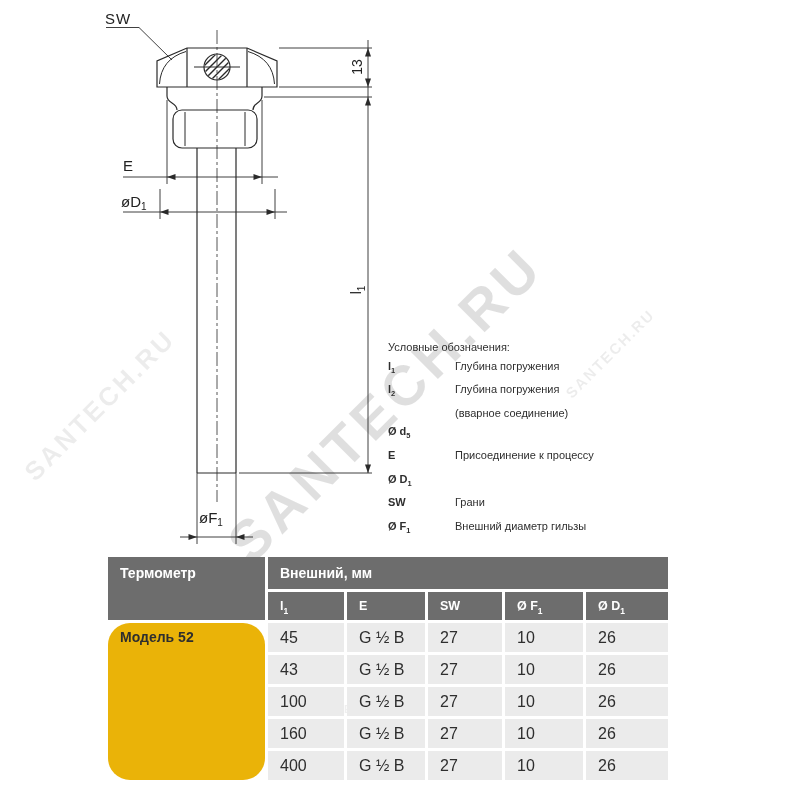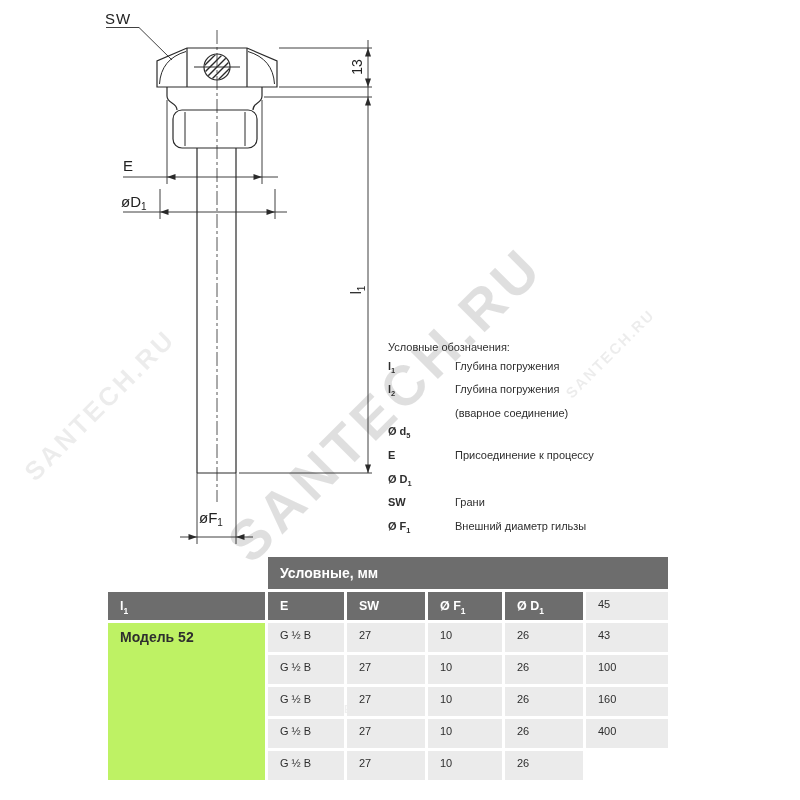--- a/index.html
+++ b/index.html
@@ -29,23 +29,23 @@
   
   .spec-table{position:absolute;left:108px;top:557px;display:grid;
       grid-template-columns:157px 76px 78px 74px 78px 82px;
       grid-template-rows:32px 28px 29px 29px 29px 29px 29px;
       gap:3px;}
   .cell{box-sizing:border-box;}
   .hdr{background:#6d6d6d;color:#ffffff;font-weight:700;}
   .hdr1{font-size:14px;padding:8px 0 0 12px;}
   .hdr2{font-size:12.5px;padding:7px 0 0 12px;}
   .model-col{grid-row:1 / span 2;}
-  .body-model{grid-column:1;grid-row:3 / span 5;background:#bef264;
-      font-size:14px;font-weight:700;color:#2e2e2e;padding:6px 0 0 12px;}
-  .bcell{background:#ebebeb;font-size:11px;color:#2e2e2e;padding:6px 0 0 12px;}
+  .body-model{grid-column:1;grid-row:3 / span 5;background:#eab308;
+      font-size:14px;font-weight:700;color:#2e2e2e;padding:6px 0 0 12px;border-radius:22px;}
+  .bcell{background:#ebebeb;font-size:16px;color:#2e2e2e;padding:6px 0 0 12px;}
 </style>
 </head>
 <body>
 
 <div class="stage">
 
   <div class="wm wm-main">SANTECH.RU</div>
   <div class="wm wm-left">SANTECH.RU</div>
   <div class="wm wm-legend">SANTECH.RU</div>
   <div class="wm wm-bottom">SANTECH.RU</div>
@@ -142,21 +142,22 @@
       <span class="legend-sym"><span>SW</span><sub></sub></span>
       <span class="legend-desc">Грани</span>
     </div>
     <div class="legend-row">
       <span class="legend-sym"><span>Ø F</span><sub>1</sub></span>
       <span class="legend-desc">Внешний диаметр гильзы</span>
     </div>
   </div>
 
   <div class="spec-table">
-    <div class="cell hdr hdr1" style="grid-column:2 / span 5;">Условные, мм</div>
+    <div class="cell hdr hdr1 model-col">Термометр</div>
+    <div class="cell hdr hdr1" style="grid-column:2 / span 5;">Внешний, мм</div>
 
     <div class="cell hdr hdr2"><span>l</span><sub>1</sub></div>
     <div class="cell hdr hdr2"><span>E</span><sub></sub></div>
     <div class="cell hdr hdr2"><span>SW</span><sub></sub></div>
     <div class="cell hdr hdr2"><span>Ø F</span><sub>1</sub></div>
     <div class="cell hdr hdr2"><span>Ø D</span><sub>1</sub></div>
 
     <div class="cell body-model">Модель 52</div>
 
     <div class="cell bcell">45</div>

